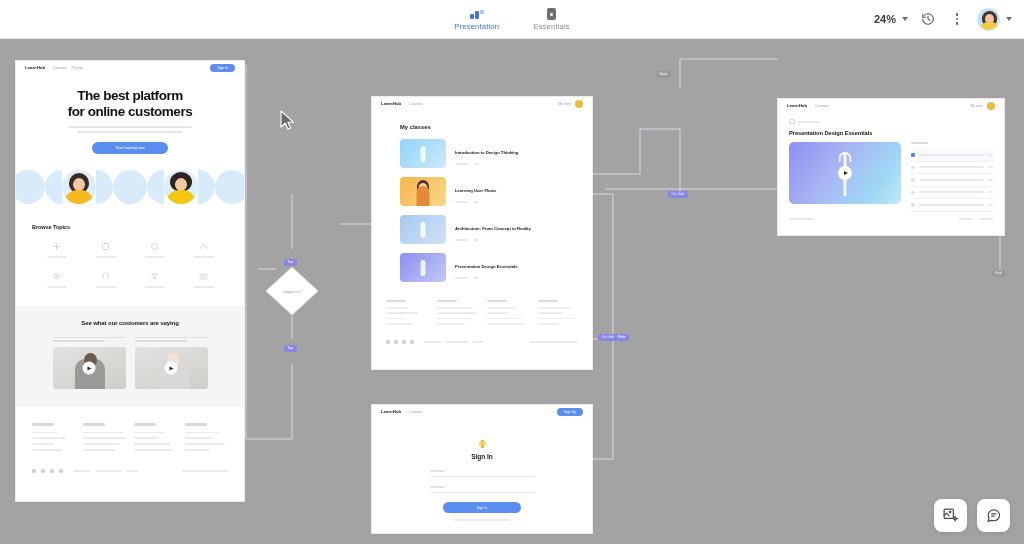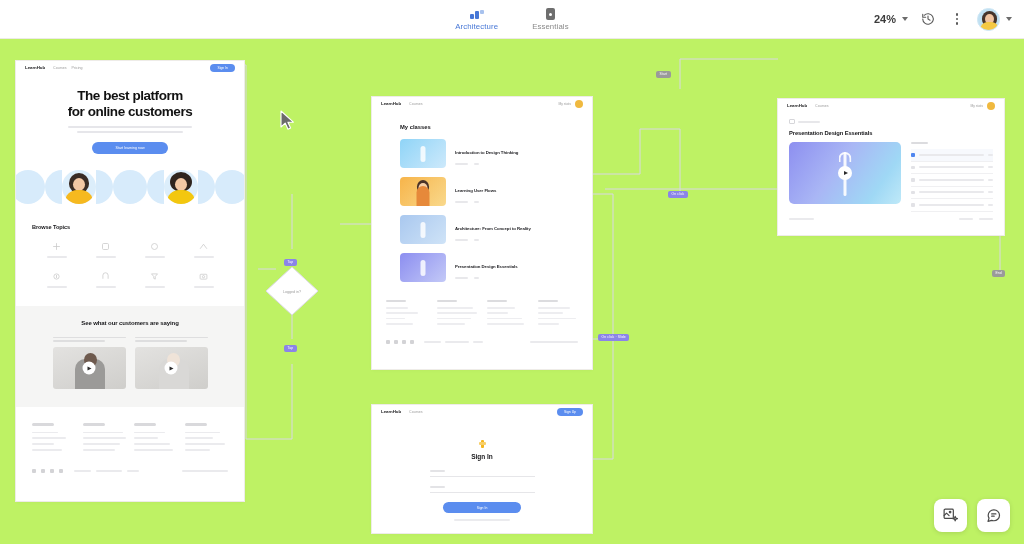--- a/index.html
+++ b/index.html
@@ -87,21 +87,21 @@
     border-radius: 50% 50% 42% 42%; background: #45332b; }
   .avatar .face { position: absolute; left: 7px; top: 5.5px; width: 9px; height: 10px;
     border-radius: 50%; background: #f0c3a0; }
   .avatar .body { position: absolute; left: 2px; bottom: -1px; width: 19px; height: 9px;
     border-radius: 8px 8px 0 0; background: #f5c944; }
 
   
   .canvas {
     position: absolute; top: 39px; left: 0;
     width: 1024px; height: 505px;
-    background: #bef264;
+    background: #a3a3a3;
     overflow: hidden;
   }
 
   .artboard {
     position: absolute; background: #ffffff;
     box-shadow: 0 0 0 1px #eeece8, 0 1px 4px rgba(0,0,0,.045);
     overflow: hidden;
   }
 
   
@@ -310,21 +310,21 @@
 
 <div class="topbar">
 
   <div class="tb-center">
     <div class="tab active">
       <span class="ico-presentation">
         <i></i>
           <i></i>
           <i></i>
       </span>
-      <span class="tab-label">Architecture</span>
+      <span class="tab-label">Presentation</span>
     </div>
     <div class="tab idle">
       <span class="ico-prototype">
           <b></b>
         </span>
       <span class="tab-label">Essentials</span>
     </div>
   </div>
 
   <div class="tb-right">

